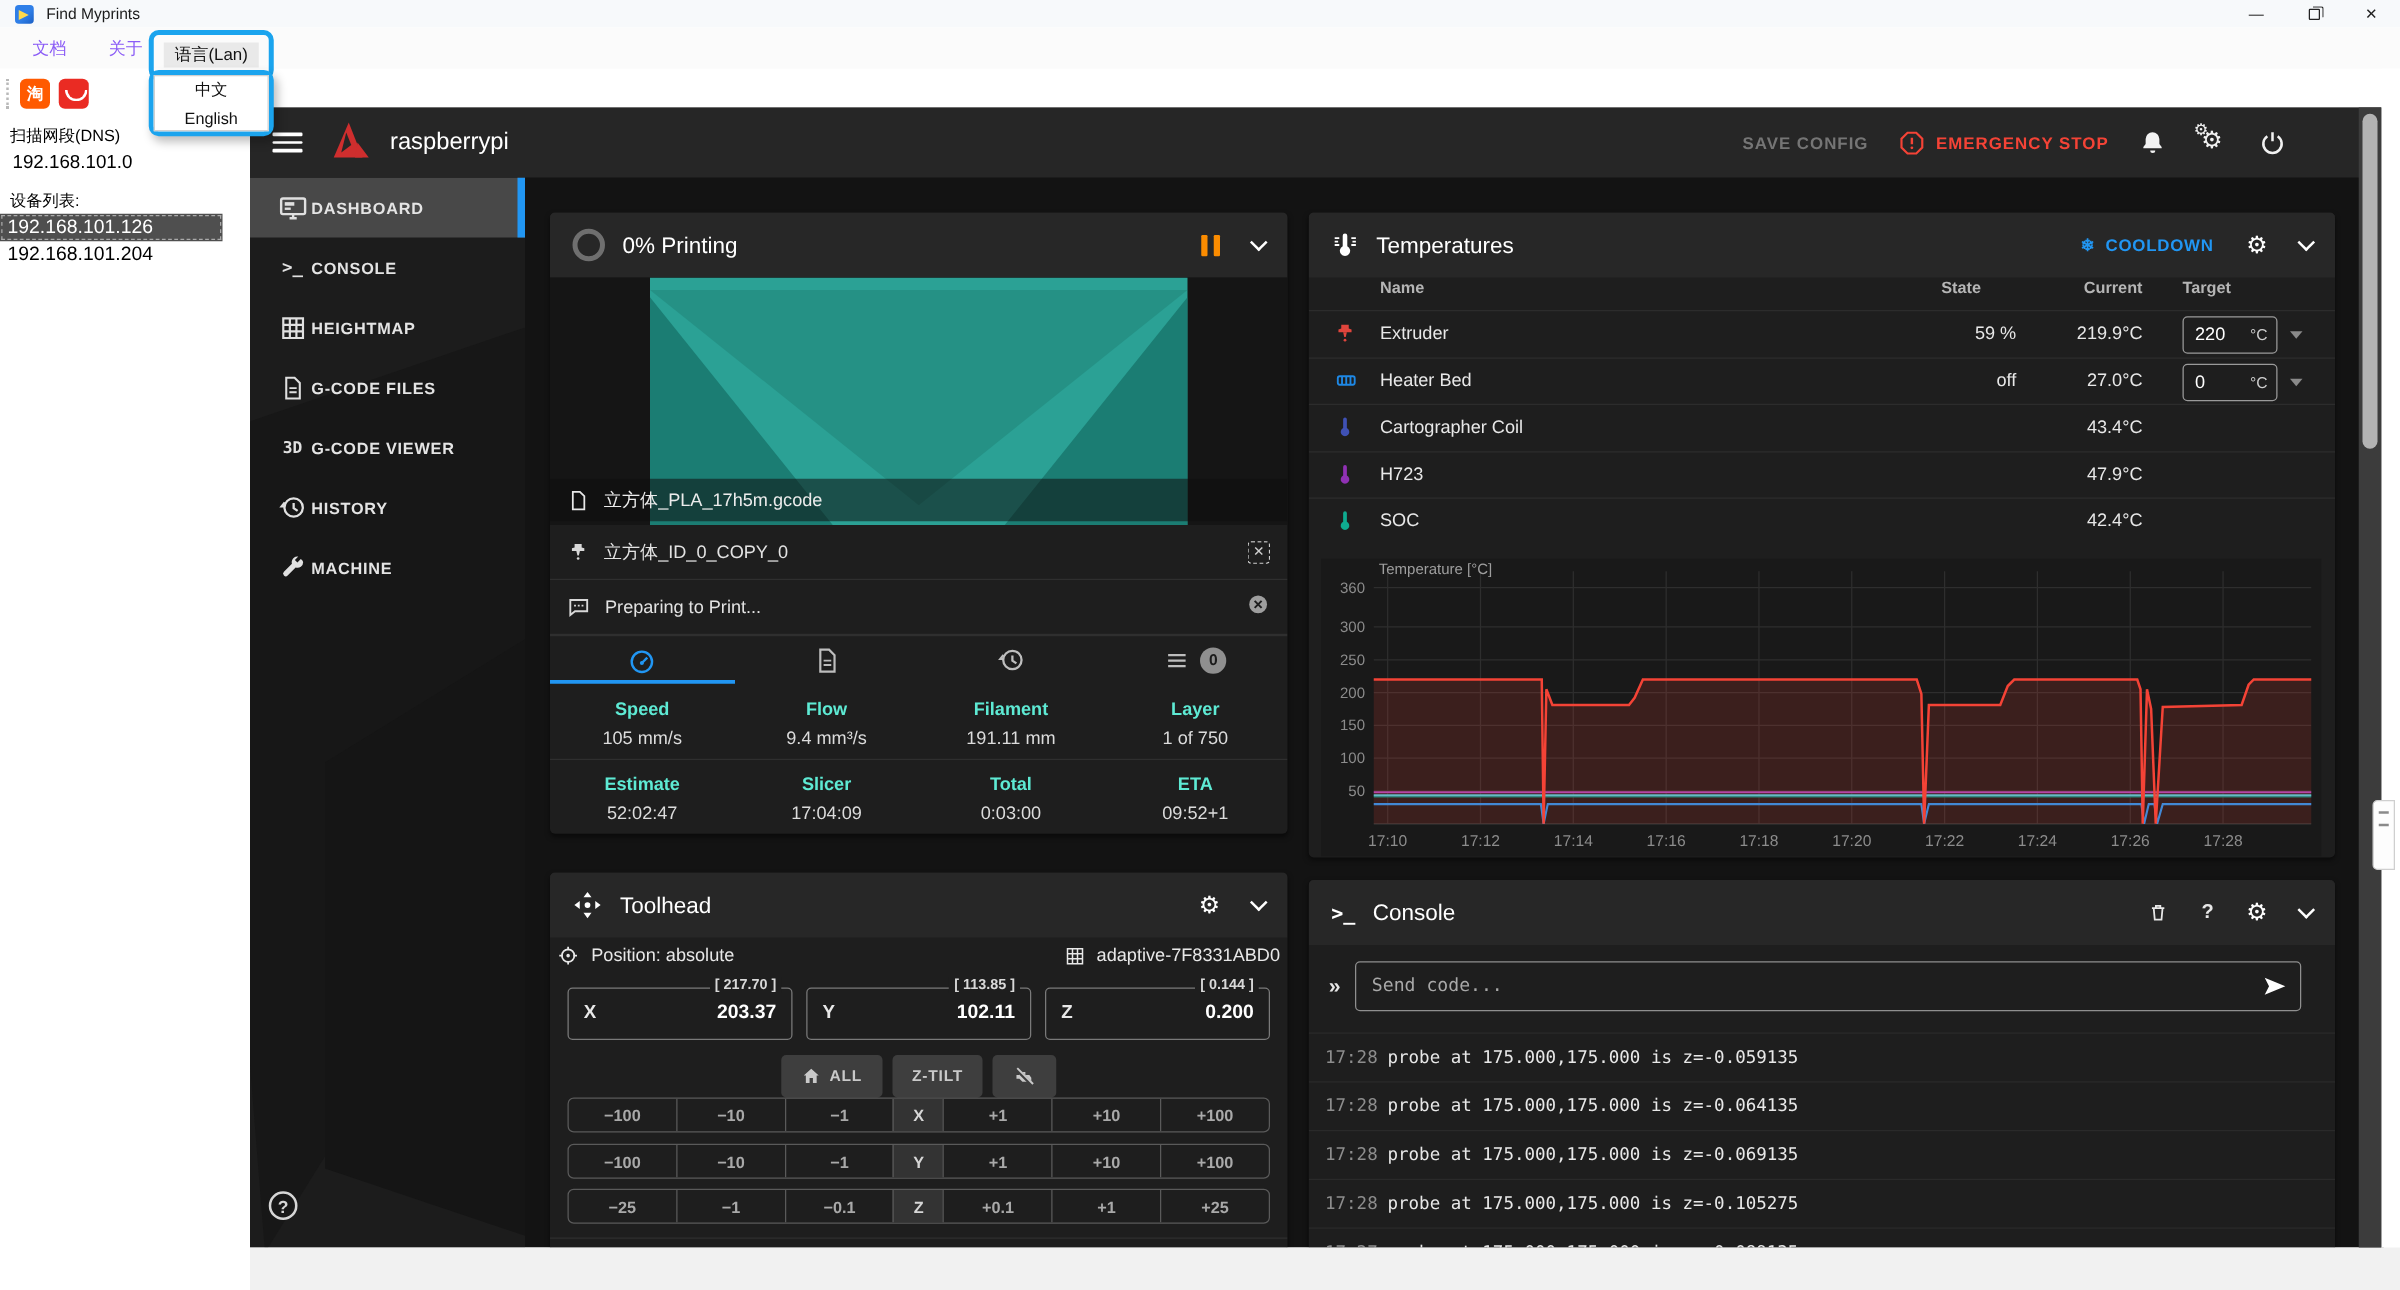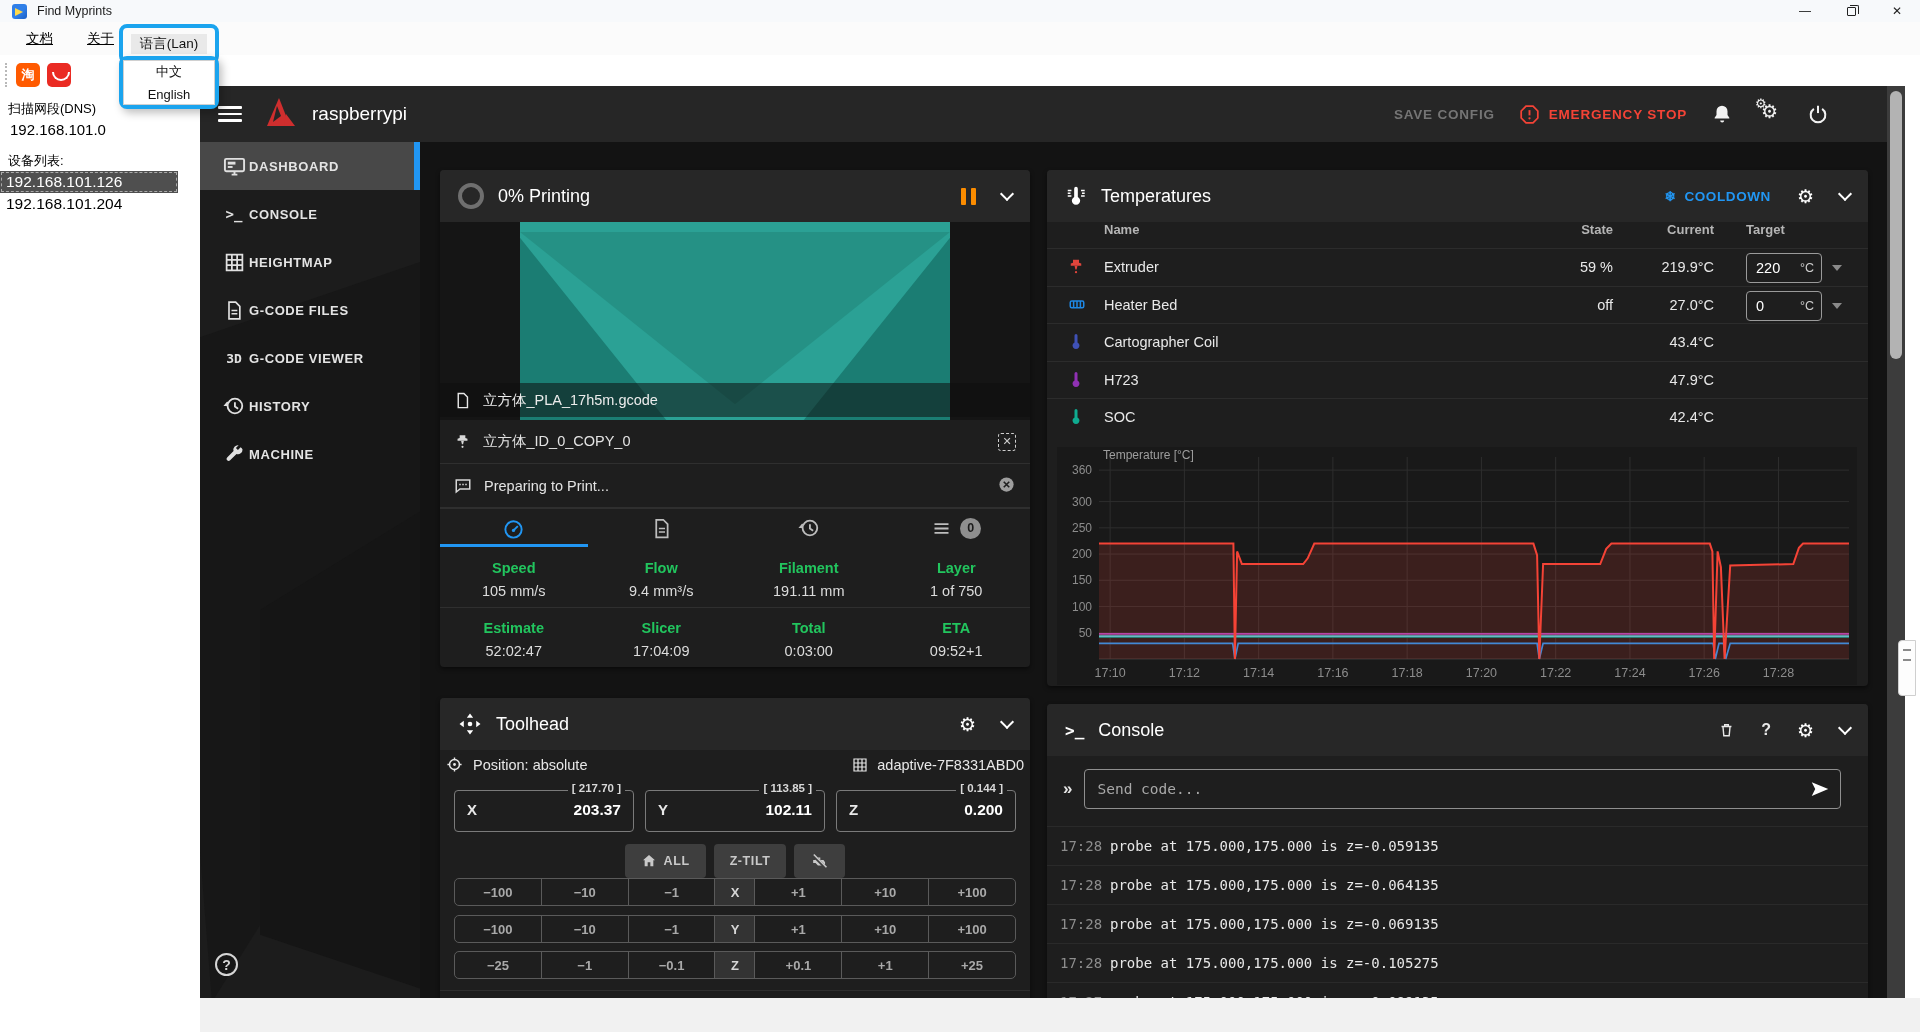--- a/index.html
+++ b/index.html
@@ -14,21 +14,21 @@
              background:linear-gradient(135deg,#2f7fe8 55%,#1b5fc4); position:relative; }
   .app-ico:after { content:""; position:absolute; left:3px; top:4px; border-left:8px solid #ffd94a;
              border-top:4px solid transparent; border-bottom:4px solid transparent; }
   .win-title { margin-left:10px; font-size:12.5px; color:#1b1b1b; }
   .win-btns { margin-left:auto; display:flex; height:22px; }
   .win-btn { width:46px; height:22px; display:flex; align-items:center; justify-content:center; color:#222; font-size:12px; }
   .restore-glyph { width:9px; height:9px; border:1px solid #222; border-radius:1px; position:relative; }
   .restore-glyph:before { content:""; position:absolute; left:2px; top:-3px; width:8px; height:8px;
              border:1px solid #222; border-left:none; border-bottom:none; border-radius:0 2px 0 0; }
 
-  .menubar { left:0; top:22px; width:1920px; height:33px; background:#fbfbfb; display:flex; align-items:center; font-size:13.5px; color:#000000;text-decoration:underline; }
+  .menubar { left:0; top:22px; width:1920px; height:33px; background:#fbfbfb; display:flex; align-items:center; font-size:13.5px; color:#8b5cf6; }
   .menu-item { margin-left:18px; padding:4px 8px; }
   .menu-item.mi2 { margin-left:18px; }
 
   .lang-box { left:119px; top:24px; width:100px; height:40px; border:4px solid #1ba4ee; border-radius:8px; z-index:60; }
   .lang-menu-label { position:absolute; left:8px; top:6px; right:8px; bottom:6px; background:#e9e9e9;
              display:flex; align-items:center; justify-content:center; font-size:13.5px; color:#111; }
   .dropdown-box { left:119px; top:56px; width:100px; height:53px; border:4px solid #1ba4ee; border-radius:8px;
              background:#fff; z-index:60; box-shadow:3px 4px 8px rgba(0,0,0,.25); }
   .dropdown-inner { position:absolute; inset:0; background:#fff; border:1px solid #d0d0d0; }
   .dd-item { height:22px; display:flex; align-items:center; justify-content:center; font-size:13px; color:#111; }
@@ -104,21 +104,21 @@
               padding:0 14px; color:#e3e3e3; font-size:14.5px; }
   .row-right { margin-left:auto; color:#9e9e9e; }
   .excl-ic { width:18px; height:18px; border:1.6px dashed #cfcfcf; border-radius:3px; color:#cfcfcf;
              font-size:11px; display:flex; align-items:center; justify-content:center; }
   .tabs { position:absolute; left:0; top:338px; width:100%; height:39px; display:flex; border-top:1px solid #2f2f2f; }
   .tab { flex:1; display:flex; align-items:center; justify-content:center; color:#bdbdbd; }
   .tab.active { color:#2196f3; }
   .tab-underline { position:absolute; left:0; top:374px; width:25%; height:3px; background:#2196f3; }
   .stats-row { position:absolute; left:0; width:100%; display:flex; }
   .stat { flex:1; text-align:center; }
-  .stat .lb { color:#22c55e; font-weight:bold; font-size:14.5px; }
+  .stat .lb { color:#5eead4; font-weight:bold; font-size:14.5px; }
   .stat .vl { color:#dcdcdc; font-size:14.5px; margin-top:7px; }
 
   
   .pos-row { position:absolute; left:0; top:58px; width:100%; padding:0 6px; display:flex; align-items:center;
              color:#e8e8e8; font-size:14.5px; }
   .axisbox { position:absolute; top:92px; height:42px; border:1px solid #7a7a7a; border-radius:4px; }
   .axisbox .ax { position:absolute; left:12px; top:10px; color:#e8e8e8; font-weight:bold; font-size:15px; }
   .axisbox .av { position:absolute; right:12px; top:10px; color:#fff; font-weight:bold; font-size:15.5px; }
   .axisbox .lim { position:absolute; right:8px; top:-9px; background:#1e1e1e; padding:0 4px;
                   color:#d8d8d8; font-size:11.5px; font-weight:bold; }
@@ -129,21 +129,21 @@
              display:flex; overflow:hidden; }
   .jog-cell { flex:1; display:flex; align-items:center; justify-content:center; color:#a9a9a9; font-weight:bold;
               font-size:13px; border-left:1px solid #5a5a5a;text-align:center; }
   .jog-cell:first-child { border-left:none; }
   .jog-cell.axis { flex:0 0 40px; background:#333; color:#d6d6d6; }
 
   
   .cooldown { color:#2196f3; font-weight:bold; font-size:13.5px; letter-spacing:.6px; display:flex; align-items:center; gap:8px; }
   .thead { position:absolute; left:0; top:52px; width:100%; height:26px; color:#b5b5b5; font-size:13px; font-weight:bold; }
   .t-name { position:absolute; left:57px; }
-  .t-state { position:absolute; width:60px; left:506px; text-align:right; }
+  .t-state { position:absolute; width:60px; left:506px; }
   .t-current { position:absolute; width:80px; left:587px; text-align:right; }
   .t-target { position:absolute; left:699px; }
   .temp-row { position:absolute; left:0; width:100%; height:38px; border-top:1px solid #2c2c2c; color:#e8e8e8; font-size:14.5px; }
   .temp-row .ic { position:absolute; left:20px; top:8px; }
   .temp-row .nm { position:absolute; left:57px; top:10px; }
   .temp-row .st { position:absolute; width:60px; left:506px; top:10px; text-align:right; }
   .temp-row .cu { position:absolute; width:80px; left:587px; top:10px; text-align:right; }
   .tgt-box { position:absolute; left:699px; top:4px; width:76px; height:30px; border:1px solid #9a9a9a; border-radius:4px; }
   .tgt-box .tv { position:absolute; left:9px; top:6px; color:#fff; font-size:14.5px; }
   .tgt-box .tu { position:absolute; right:7px; top:7px; color:#cfcfcf; font-size:12.5px; }

